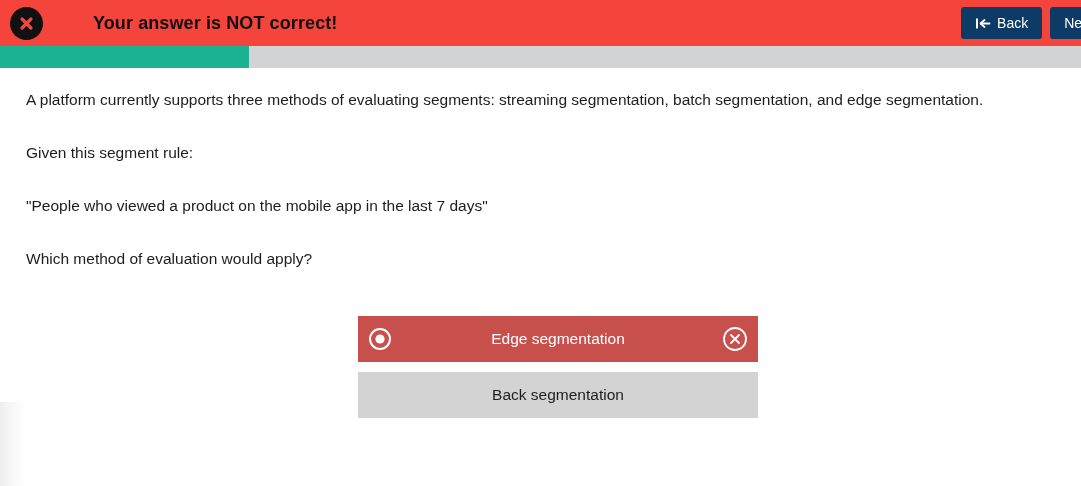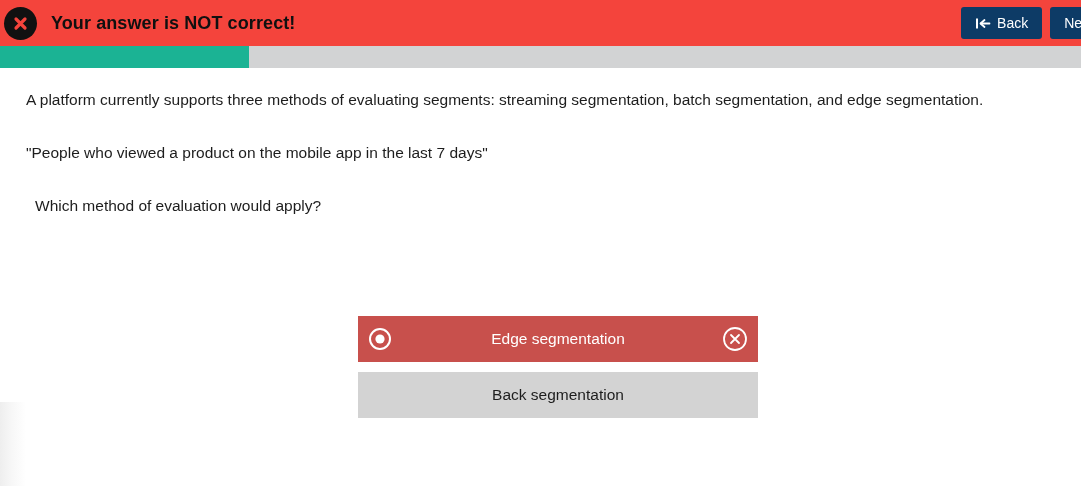--- a/index.html
+++ b/index.html
@@ -19,21 +19,22 @@
   .banner {
     position: absolute;
     left: 0;
     top: 0;
     width: 1081px;
     height: 46px;
     background: #f4443c;
     display: flex;
     align-items: center;
     box-sizing: border-box;
-    padding-left: 4px;
+    padding-left: 10px;
+    gap: 36px;
   }
   .banner-icon {
     width: 33px;
     height: 33px;
     border-radius: 50%;
     background: #111111;
     display: flex;
     align-items: center;
     justify-content: center;
     flex: 0 0 auto;
@@ -108,21 +109,21 @@
     pointer-events: none;
   }
 
   .q-line {
     font-size: 15.5px;
     color: #1d1d1d;
     line-height: 1.35;
     margin: 0 0 32px 0;
     white-space: nowrap;
   }
-  .q-line.last { margin-bottom: 0; margin-left: 9px; }
+  .q-line.last { margin-bottom: 0; }
 
   
   .options {
     position: absolute;
     left: 358px;
     top: 316px;
     width: 400px;
   }
   .option {
     position: relative;
@@ -188,20 +189,21 @@
 </div>
 
 <div class="progress-track">
   <div class="progress-fill" id="progress-fill" style="width: 23%;"></div>
 </div>
 
 <div class="edge-shade"></div>
 
 <div class="content">
   <p class="q-line">A platform currently supports three methods of evaluating segments: streaming segmentation, batch segmentation, and edge segmentation.</p>
+  <p class="q-line">Given this segment rule:</p>
   <p class="q-line">"People who viewed a product on the mobile app in the last 7 days"</p>
   <p class="q-line last">Which method of evaluation would apply?</p>
 </div>
 
 <div class="options">
 
   <div class="option selected-wrong">
     <span class="option-left-icon">
       <svg width="24" height="24" viewBox="0 0 24 24" aria-hidden="true">
         <circle cx="12" cy="12" r="10" fill="none" stroke="#ffffff" stroke-width="2"></circle>

